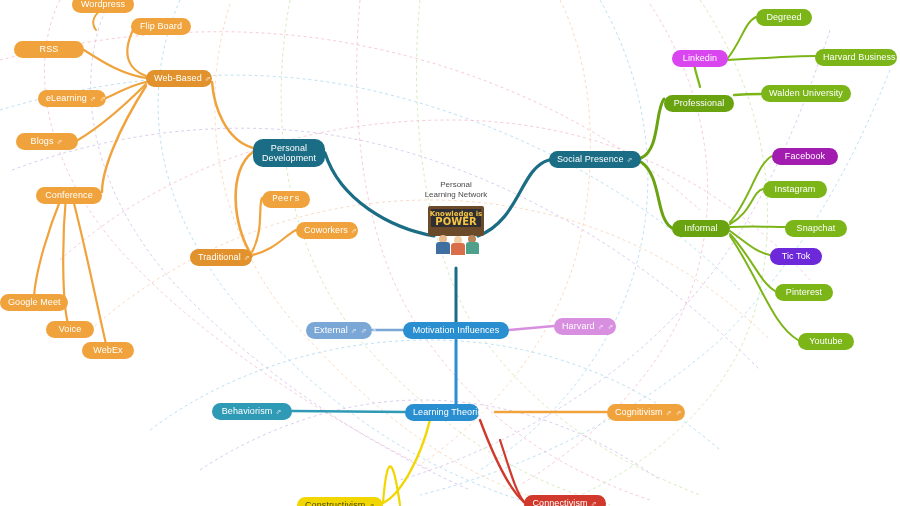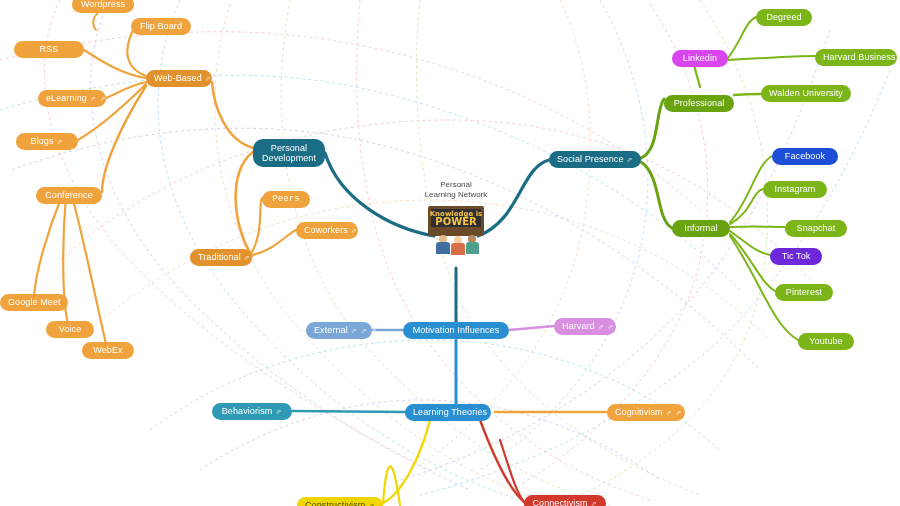--- a/index.html
+++ b/index.html
@@ -155,30 +155,30 @@
     <div class="node" style="left: 262px; top: 191px; width: 48px; background: rgb(240, 163, 60); font-family: Liberation Mono, monospace;"><span>Peers</span></div>
     <div class="node" style="left: 296px; top: 222px; width: 62px; background: rgb(240, 163, 60);"><span>Coworkers</span><span class="badge">⇗</span></div>
     <div class="node two-line" style="left: 253px; top: 139px; width: 72px; background: rgb(27, 109, 133);"><span>Personal</span><div>Development</div></div>
     <div class="node" style="left: 549px; top: 151px; width: 92px; background: rgb(27, 109, 133);"><span>Social Presence</span><span class="badge">⇗</span></div>
     <div class="node" style="left: 664px; top: 95px; width: 70px; background: rgb(106, 163, 16);"><span>Professional</span></div>
     <div class="node" style="left: 672px; top: 50px; width: 56px; background: #d946ef;"><span>Linkedin</span></div>
     <div class="node" style="left: 756px; top: 9px; width: 56px; background: rgb(124, 181, 24);"><span>Degreed</span></div>
     <div class="node" style="left: 815px; top: 49px; width: 82px; background: rgb(124, 181, 24);"><span>Harvard Business Review</span></div>
     <div class="node" style="left: 761px; top: 85px; width: 90px; background: rgb(124, 181, 24);"><span>Walden University</span></div>
     <div class="node" style="left: 672px; top: 220px; width: 58px; background: rgb(106, 163, 16);"><span>Informal</span></div>
-    <div class="node" style="left: 772px; top: 148px; width: 66px; background: #1d4ed8;"><span>Facebook</span></div>
+    <div class="node" style="left: 772px; top: 148px; width: 66px; background: #a21caf;"><span>Facebook</span></div>
     <div class="node" style="left: 763px; top: 181px; width: 64px; background: rgb(124, 181, 24);"><span>Instagram</span></div>
     <div class="node" style="left: 785px; top: 220px; width: 62px; background: rgb(124, 181, 24);"><span>Snapchat</span></div>
     <div class="node" style="left: 770px; top: 248px; width: 52px; background: #6d28d9;"><span>Tic Tok</span></div>
     <div class="node" style="left: 775px; top: 284px; width: 58px; background: rgb(124, 181, 24);"><span>Pinterest</span></div>
     <div class="node" style="left: 798px; top: 333px; width: 56px; background: rgb(124, 181, 24);"><span>Youtube</span></div>
     <div class="node" style="left: 403px; top: 322px; width: 106px; background: rgb(42, 143, 208);"><span>Motivation Influences</span></div>
     <div class="node" style="left: 306px; top: 322px; width: 66px; background: rgb(123, 167, 215);"><span>External</span><span class="badge">⇗ ⇗ ⇗</span></div>
     <div class="node" style="left: 554px; top: 318px; width: 62px; background: rgb(216, 143, 224);"><span>Harvard</span><span class="badge">⇗ ⇗</span></div>
-    <div class="node" style="left: 405px; top: 404px; width: 86px; background: rgb(42, 143, 208);"><span>Learning Theories</span></div>
+    <div class="node" style="left: 405px; top: 404px; width: 74px; background: rgb(42, 143, 208);"><span>Learning Theories</span></div>
     <div class="node" style="left: 212px; top: 403px; width: 80px; background: rgb(46, 154, 181);"><span>Behaviorism</span><span class="badge">⇗</span></div>
     <div class="node" style="left: 607px; top: 404px; width: 78px; background: rgb(240, 163, 60);"><span>Cognitivism</span><span class="badge">⇗ ⇗</span></div>
     <div class="node" style="left: 297px; top: 497px; width: 86px; background: rgb(242, 214, 0); color: rgb(74, 74, 0);"><span>Constructivism</span><span class="badge">⇗</span></div>
     <div class="node" style="left: 524px; top: 495px; width: 82px; background: rgb(208, 57, 43);"><span>Connectivism</span><span class="badge">⇗</span></div>
   </div>
 
 <div class="center-label" style="left:418px;top:180px;width:76px;">
   <div>Personal</div>
   <div>Learning Network</div>
 </div>

